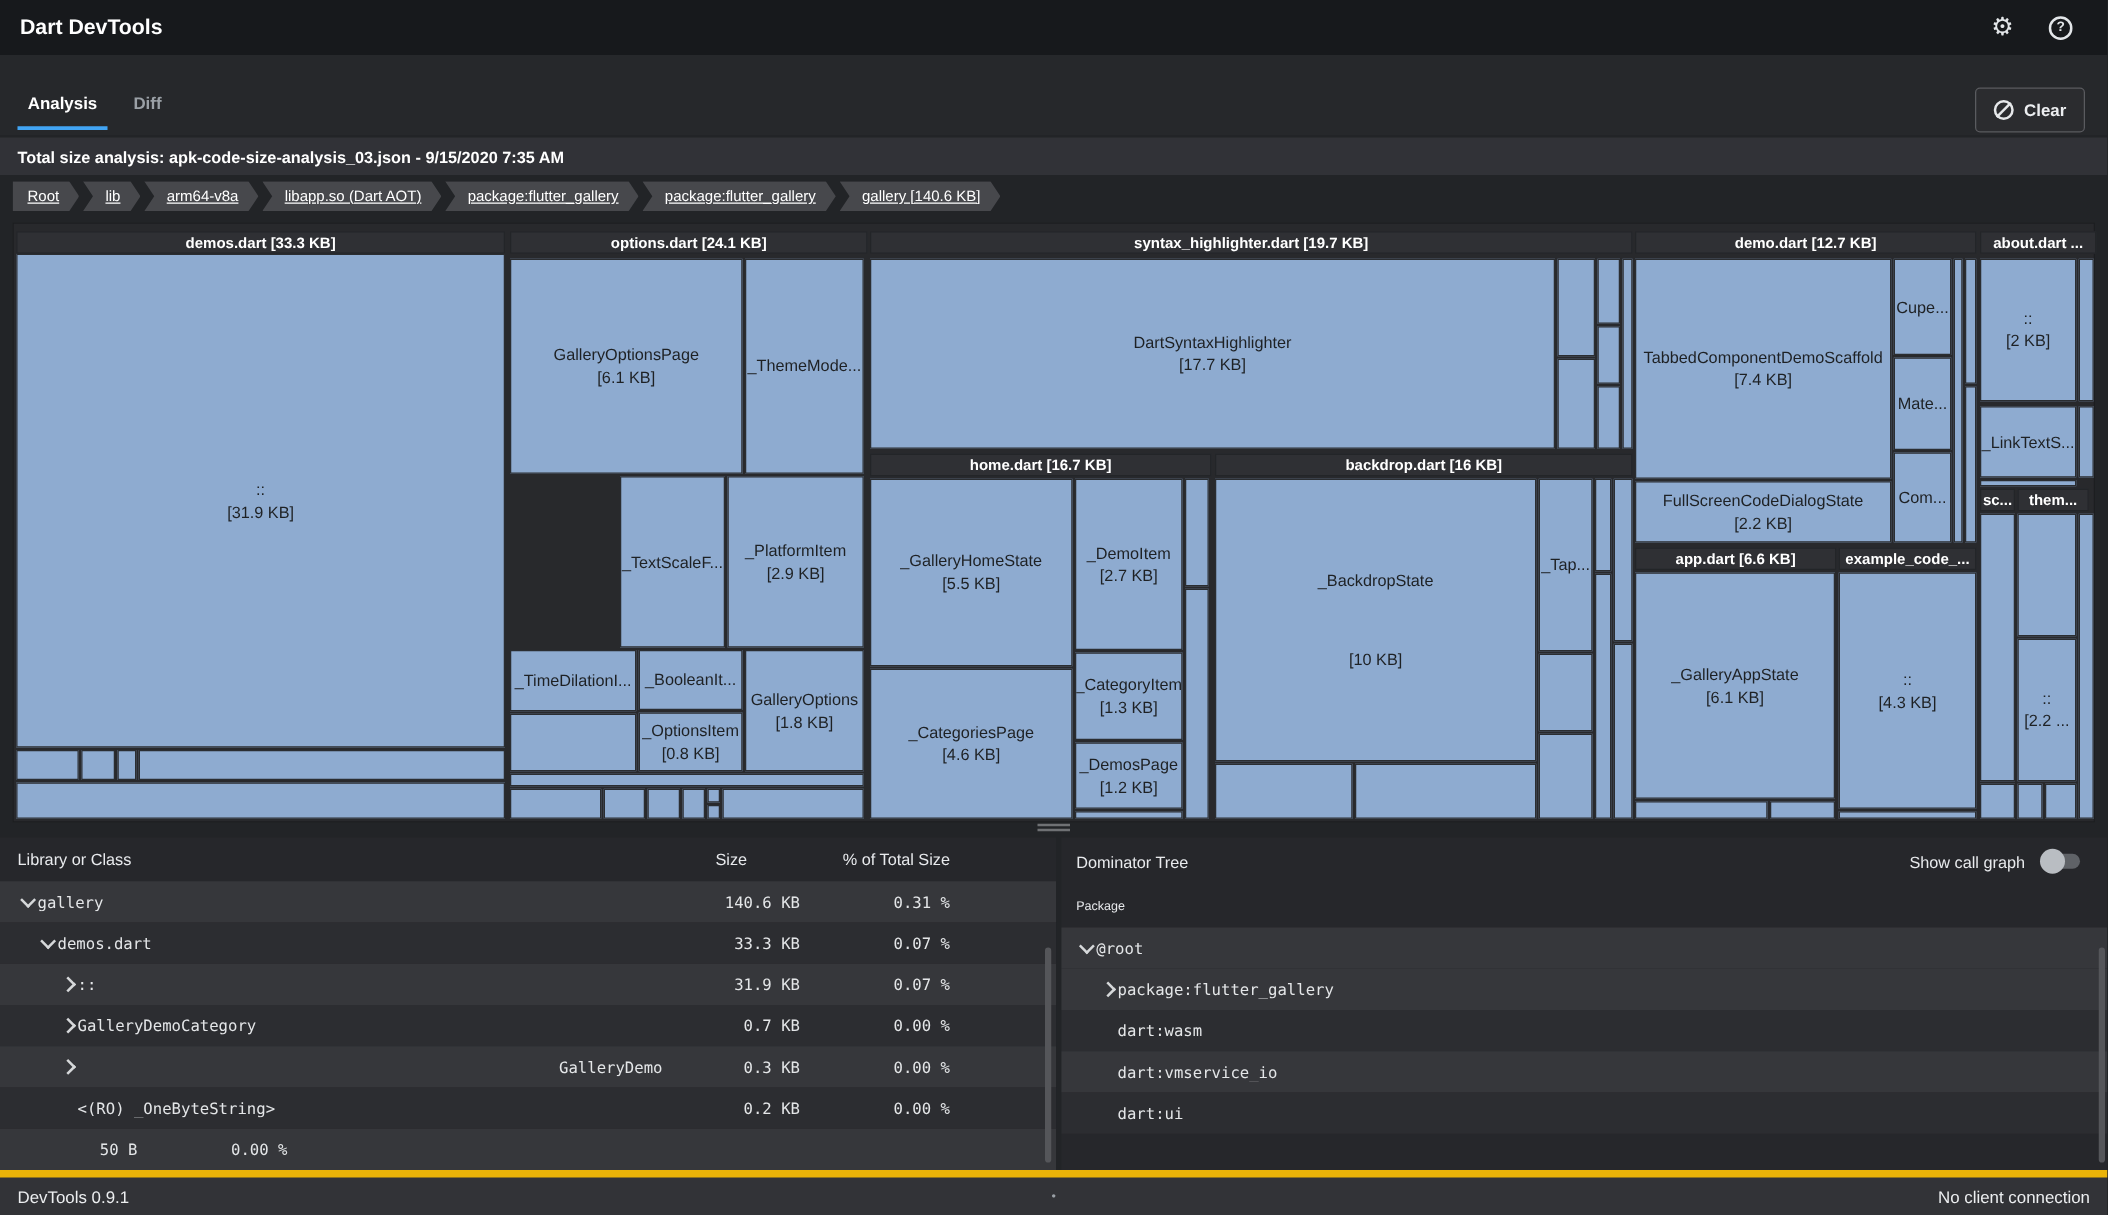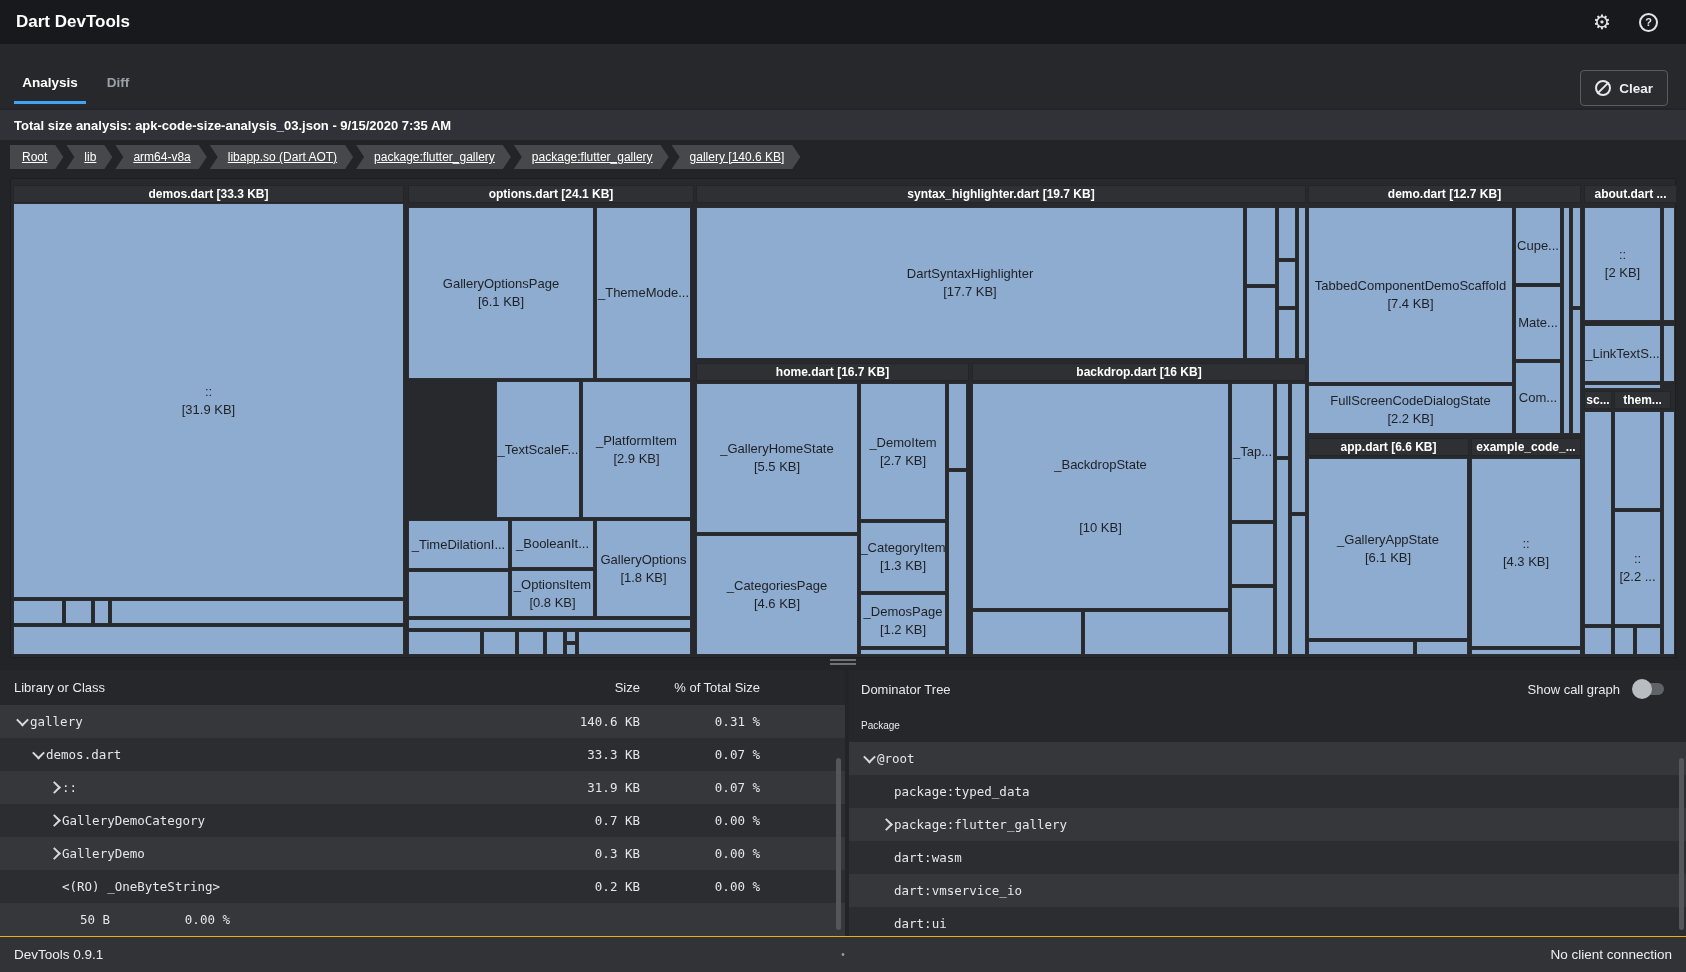--- a/index.html
+++ b/index.html
@@ -52,21 +52,21 @@
   .tm-c{position:absolute;background:#8eabd0;border:1px solid #2a2d31;box-sizing:border-box;
     color:#1e2124;font-size:13px;line-height:1.35;display:flex;flex-direction:column;
     align-items:center;justify-content:center;overflow:hidden;text-align:center;
     white-space:nowrap;cursor:pointer;}
   
   .panel{position:absolute;top:670px;height:266px;background:#26272b;overflow:hidden;}
   .panel-left{left:0;width:845px;}
   .panel-right{left:849px;width:837px;}
   .tbl-header{height:35px;display:flex;align-items:center;color:#e8eaed;font-size:13px;}
   .tbl-header .col-name{margin-left:14px;flex:1;}
-  .tbl-header .col-size{width:110px;text-align:right;}
+  .tbl-header .col-size{width:110px;text-align:center;}
   .tbl-header .col-pct{width:120px;text-align:right;}
   .tbl-header .col-pad{width:85px;}
   .row{height:33px;display:flex;align-items:center;
     font-family:"DejaVu Sans Mono",monospace;font-size:12.5px;color:#e4e6e8;cursor:pointer;}
   .row.alt0{background:#36373b;}
   .row.alt1{background:#2c2d31;}
   .row .r-name{flex:1;display:flex;align-items:center;overflow:hidden;white-space:nowrap;}
   .row .r-size{width:110px;text-align:right;}
   .row .r-pct{width:120px;text-align:right;}
   .row .r-pad{width:85px;}
@@ -82,21 +82,21 @@
     margin-right:22px;cursor:pointer;}
   .switch .knob{position:absolute;left:-2px;top:-4px;width:20px;height:20px;border-radius:50%;
     background:#b9bdc2;}
   .dom-colheader{height:34px;display:flex;align-items:center;color:#e8eaed;font-size:10px;}
   .dom-colheader span{margin-left:12px;}
   .scrollthumb{position:absolute;width:5px;border-radius:3px;background:#55565a;}
   
   .splitline{position:absolute;background:#6f7174;width:26px;height:2px;left:830px;}
   
   .footer{position:absolute;left:0;top:936px;width:100%;height:36px;background:#323337;
-    border-top:1px solid #eab308;box-sizing:border-box;display:flex;align-items:center;}
+    border-top:6px solid #eab308;box-sizing:border-box;display:flex;align-items:center;}
   .footer .f-left{color:#eceef0;font-size:13.5px;margin-left:14px;}
   .footer .f-center{position:absolute;left:50%;transform:translateX(-50%);color:#9aa0a6;font-size:10px;}
   .footer .f-right{color:#eceef0;font-size:13.5px;margin-left:auto;margin-right:14px;}
 </style>
 </head>
 <body>
 
 <div class="titlebar">
   <span class="title">Dart DevTools</span>
   <span class="spacer"></span>
@@ -336,21 +336,21 @@
           <span class="iconslot">
             <span class="chev closed"></span>
           </span>
           <span>GalleryDemoCategory</span>
         </span>
         <span class="r-size">0.7 KB</span>
         <span class="r-pct">0.00 %</span>
         <span class="r-pad"></span>
       </div>
       <div class="row alt0">
-        <span class="r-name" style="padding-left: 46px;">
+        <span class="r-name" style="padding-left: 46px; justify-content: space-between;">
           <span class="iconslot">
             <span class="chev closed"></span>
           </span>
           <span>GalleryDemo</span>
         </span>
         <span class="r-size">0.3 KB</span>
         <span class="r-pct">0.00 %</span>
         <span class="r-pad"></span>
       </div>
       <div class="row alt1">
@@ -384,26 +384,20 @@
   </div>
   <div id="dom-rows">
       <div class="row alt0">
         <span class="r-name" style="padding-left: 12px;">
           <span class="iconslot">
             <span class="chev open"></span>
           </span>
           <span>@root</span>
         </span>
       </div>
-      <div class="row alt1">
-        <span class="r-name" style="padding-left: 29px;">
-          <span class="iconslot"></span>
-          <span>package:typed_data</span>
-        </span>
-      </div>
       <div class="row alt0">
         <span class="r-name" style="padding-left: 29px;">
           <span class="iconslot">
             <span class="chev closed"></span>
           </span>
           <span>package:flutter_gallery</span>
         </span>
       </div>
       <div class="row alt1">
         <span class="r-name" style="padding-left: 29px;">

